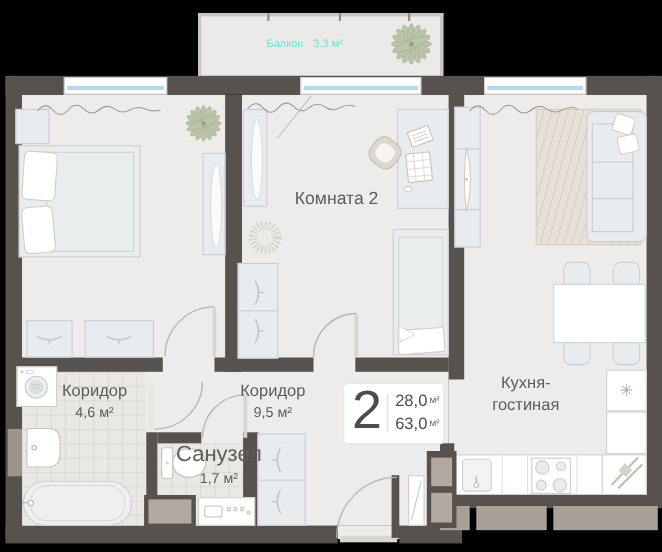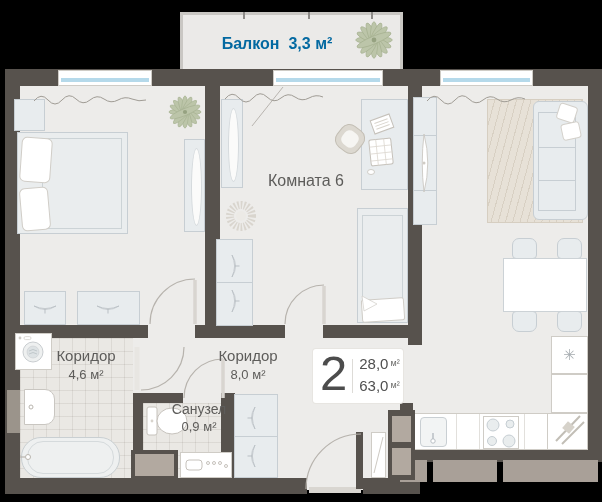--- a/index.html
+++ b/index.html
@@ -15,21 +15,21 @@
   .furn{background:#e8ecee;border:1px solid #c7ced3;}
   .wbox{background:#fff;border:1px solid #cfccc6;}
   .ledge{background:#a9a098;}
   .lens{position:absolute;background:#fbfbfa;border:1px solid #d5dadd;border-radius:50%;}
   .lbl{color:#5d5c5a;text-align:center;transform:translateX(-50%);line-height:1.32;white-space:nowrap;}
   .nm{font-size:16px;display:block;}
   .ar{font-size:13.5px;display:block;}
   .nm2{font-size:15px;display:block;}
   .ar2{font-size:13px;display:block;}
   .wrap{white-space:normal;width:94px;}
-  .balc-lbl{color:#0369a1;font-size:16px;transform:translateX(-50%);white-space:nowrap;font-weight:bold;}
+  .balc-lbl{color:#5eead4;font-size:10px;transform:translateX(-50%);white-space:nowrap;}
   .balc-lbl .sp{margin-left:9px;}
   .badge{left:313px;top:349px;width:90px;height:54px;background:#fff;border-radius:3px;
          display:flex;align-items:center;box-shadow:0 0 0 1px #e7e5e1;}
   .badge-num{font-size:49px;line-height:49px;color:#4c4c4c;padding:0 5px 5px 7px;}
   .badge-sep{width:1px;height:34px;background:#dddbd7;}
   .badge-col{display:flex;flex-direction:column;justify-content:center;padding-left:6px;color:#4f4f4f;}
   .badge-row{font-size:15px;line-height:19px;}
   .badge-row .u{font-size:9px;margin-left:2px;position:relative;top:-3px;color:#6a6a68;}
   .snow{display:flex;align-items:center;justify-content:center;color:#a6acb0;font-size:15px;}
   svg.ovl{position:absolute;left:0;top:0;pointer-events:none;}
@@ -304,42 +304,43 @@
     <use href="#knob" transform="translate(233,301) rotate(-90)"></use>
     <use href="#knob" transform="translate(254,418) rotate(90)"></use>
     <use href="#knob" transform="translate(254,456) rotate(90)"></use>
   </svg>
 
   <div class="a balc-lbl" style="left:277px;top:35px;">
     <span>Балкон</span><span class="sp">3,3 м²</span>
   </div>
 
   <div class="a lbl" style="left:306px;top:170px;">
-    <span class="nm">Комната 6</span>
+    <span class="nm">Комната 2</span>
   </div>
 
   <div class="a lbl" style="left:122px;top:247px;">
   </div>
 
   <div class="a lbl" style="left:86px;top:346px;">
     <span class="nm2">Коридор</span>
     <span class="ar2">4,6 м²</span>
   </div>
 
   <div class="a lbl" style="left:248px;top:346px;">
     <span class="nm2">Коридор</span>
-    <span class="ar2">8,0 м²</span>
+    <span class="ar2">9,5 м²</span>
   </div>
 
   <div class="a lbl" style="left:199px;top:400px;">
-    <span class="nm2" style="font-size:14px;">Санузел</span>
-    <span class="ar2">0,9 м²</span>
+    <span class="nm2" style="font-size:20px;">Санузел</span>
+    <span class="ar2">1,7 м²</span>
   </div>
 
   <div class="a lbl wrap" style="left:478px;top:339px;">
+    <span class="nm2" style="white-space:normal;">Кухня-гостиная</span>
   </div>
 
   <div class="a badge">
     <div class="badge-num">2</div>
     <div class="badge-sep"></div>
     <div class="badge-col">
       <div class="badge-row"><span>28,0</span><span class="u">м²</span></div>
       <div class="badge-row"><span>63,0</span><span class="u">м²</span></div>
     </div>
   </div>

